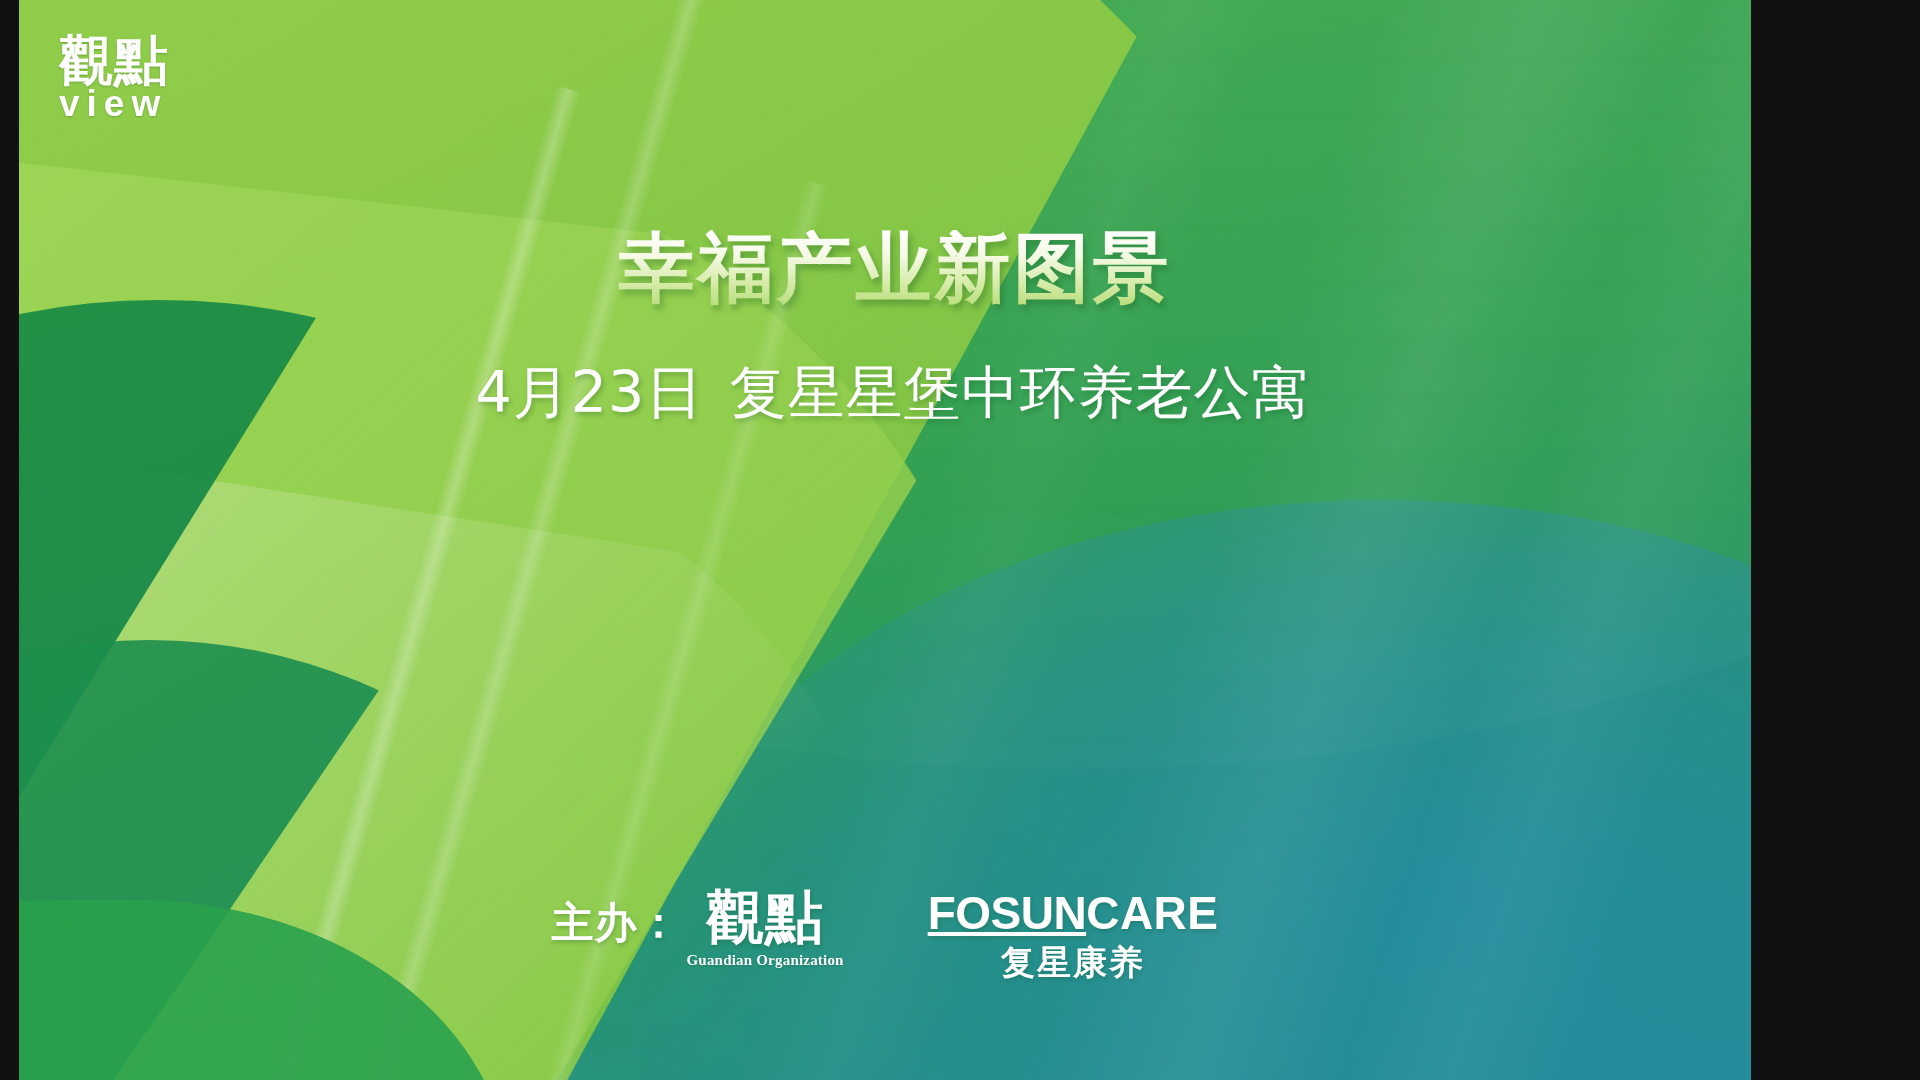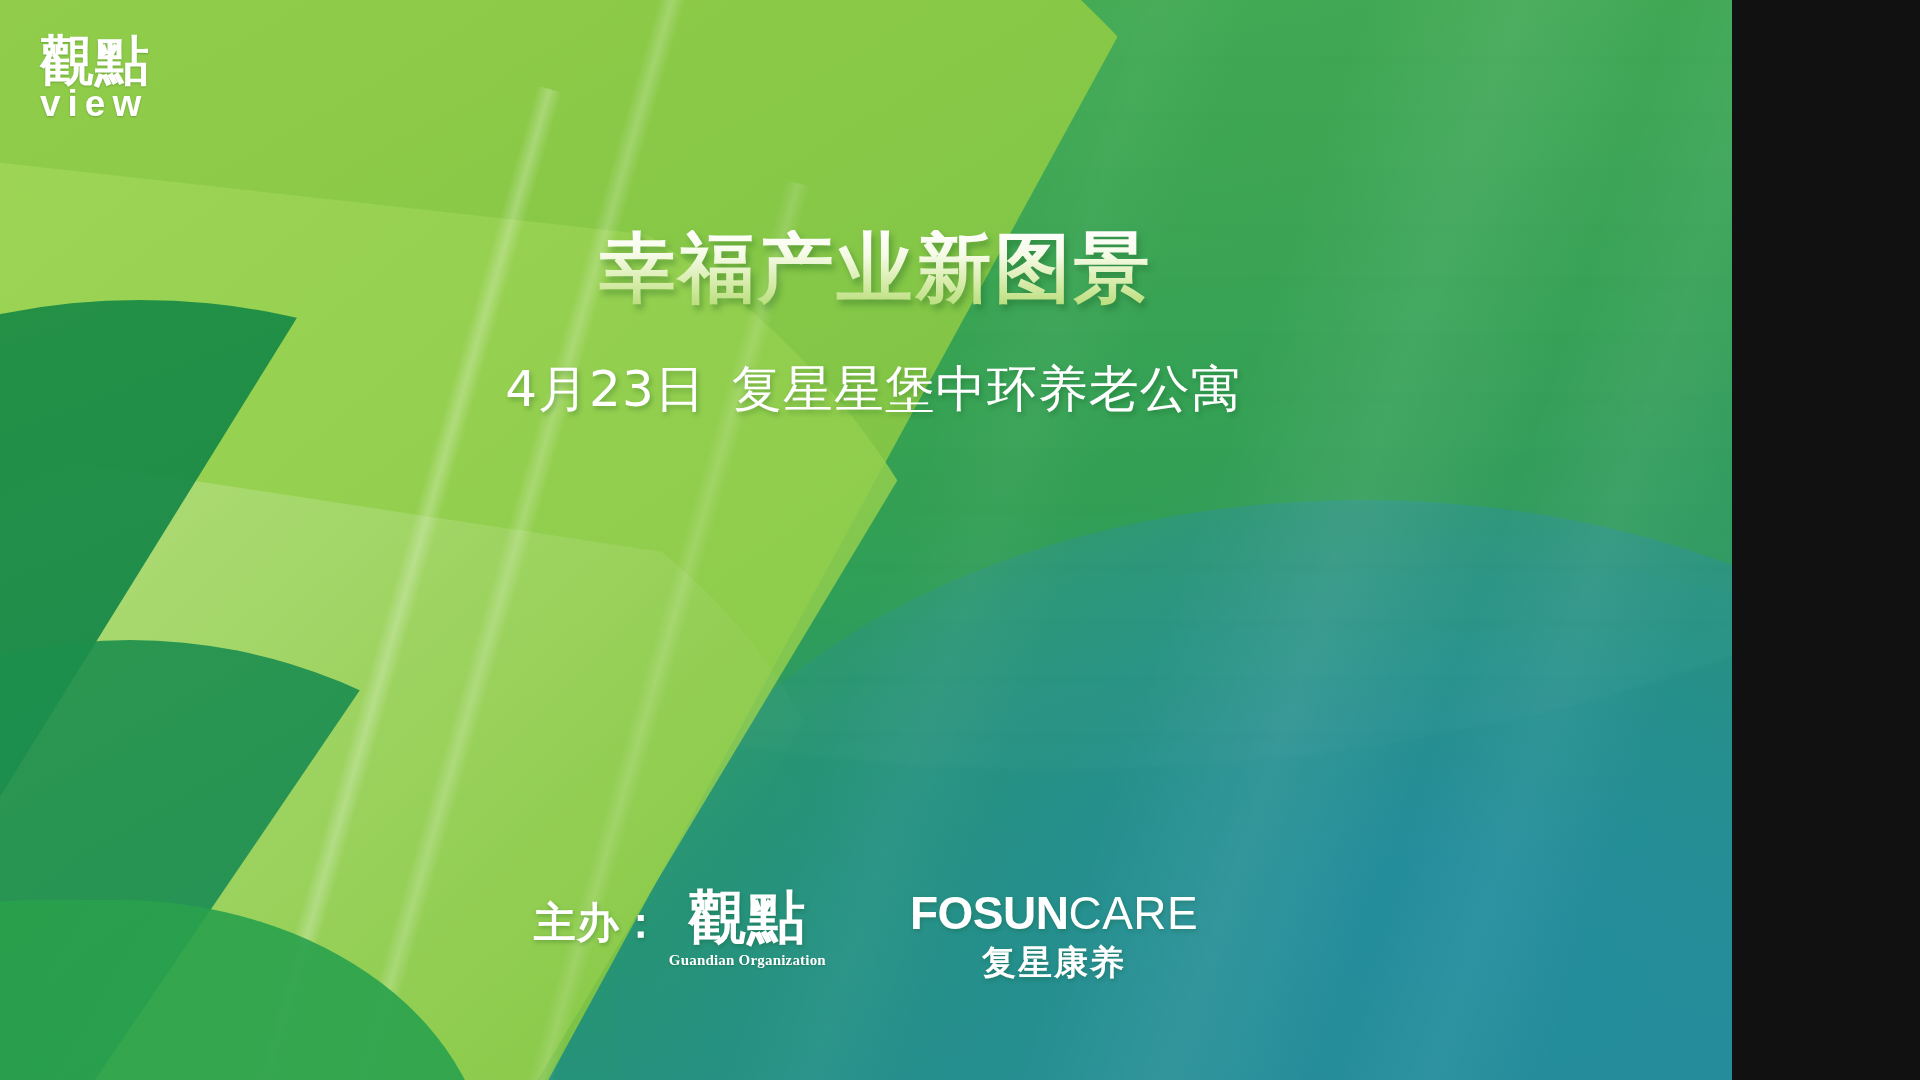--- a/index.html
+++ b/index.html
@@ -5,20 +5,21 @@
 <style>
   html,body{margin:0;padding:0;background:#111;}
   body{font-family:"Liberation Sans","DejaVu Sans",sans-serif;}
 
   #poster{
     position:relative;
     width:1732px;height:1080px;
     overflow:hidden;
     background:
       linear-gradient(160deg,#3fae3f 0%, #2fa048 28%, #2a9c4e 52%, #2a9666 78%, #2a8a94 100%);
+    margin-left: 19px;
   }
 
   
   .bg-layer{position:absolute;inset:0;overflow:hidden;pointer-events:none;}
 
   
   .arc-top{
     position:absolute;
     left:-320px;top:-980px;
     width:2750px;height:1750px;
@@ -191,21 +192,21 @@
     letter-spacing:0px;
     color:#ffffff;
     text-shadow:5px 7px 6px rgba(18,80,28,.38);
     padding-left:16px;
   }
 
   #event-info{
     margin-top:58px;
     font-family:"DejaVu Sans","Liberation Sans",sans-serif;
     font-weight:400;
-    font-size:50px;
+    font-size:57px;
     line-height:1;
     color:#ffffff;
     letter-spacing:1px;
     text-shadow:2px 3px 5px rgba(18,80,28,.30);
     padding-left:15px;
   }
   #event-info .ev-date{margin-right:26px;}
 
   
   #footer{
@@ -259,22 +260,22 @@
     padding-top:2px;
   }
   .fosun-en{
     font-family:"Liberation Sans","DejaVu Sans",sans-serif;
     font-size:46px;
     line-height:1;
     letter-spacing:0px;
     white-space:nowrap;
     text-shadow:1px 2px 4px rgba(18,80,28,.28);
   }
-  .fosun-en .f-bold{font-weight:700;letter-spacing:-.5px;}
-  .fosun-en .f-light{font-weight:400;letter-spacing:.5px;}
+  .fosun-en .f-bold{font-weight:700;letter-spacing:-.5px;text-decoration:underline;}
+  .fosun-en .f-light{font-weight:700;letter-spacing:.5px;}
   .fosun-cn{
     font-family:"DejaVu Sans","Liberation Sans",sans-serif;
     font-weight:700;
     font-size:34px;
     line-height:1;
     margin-top:9px;
     letter-spacing:2px;
     text-shadow:1px 2px 4px rgba(18,80,28,.28);
   }
 </style>

